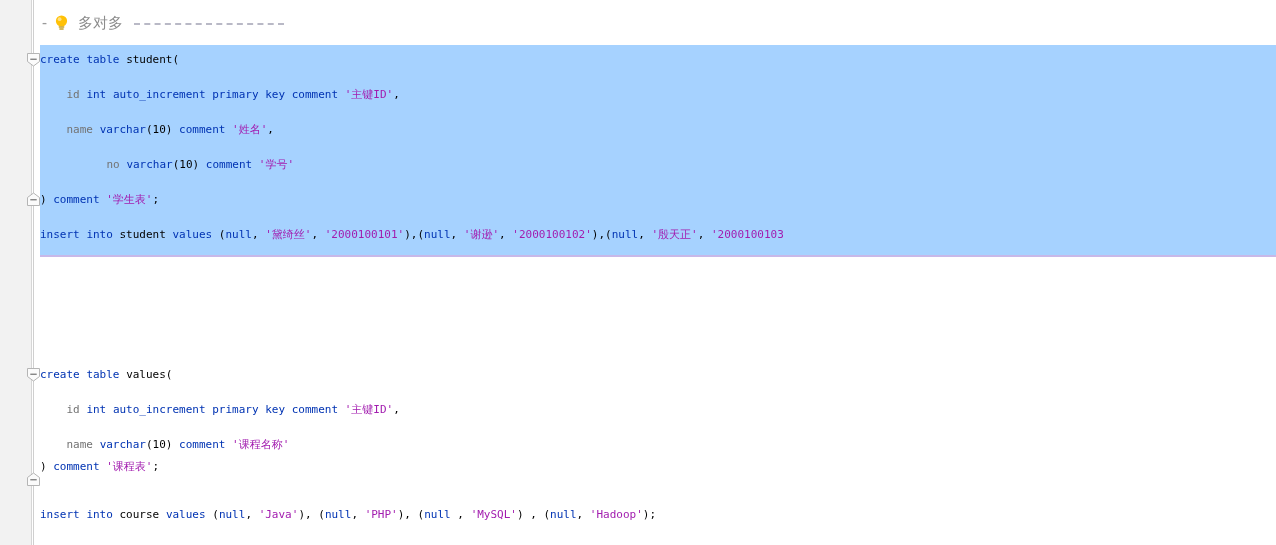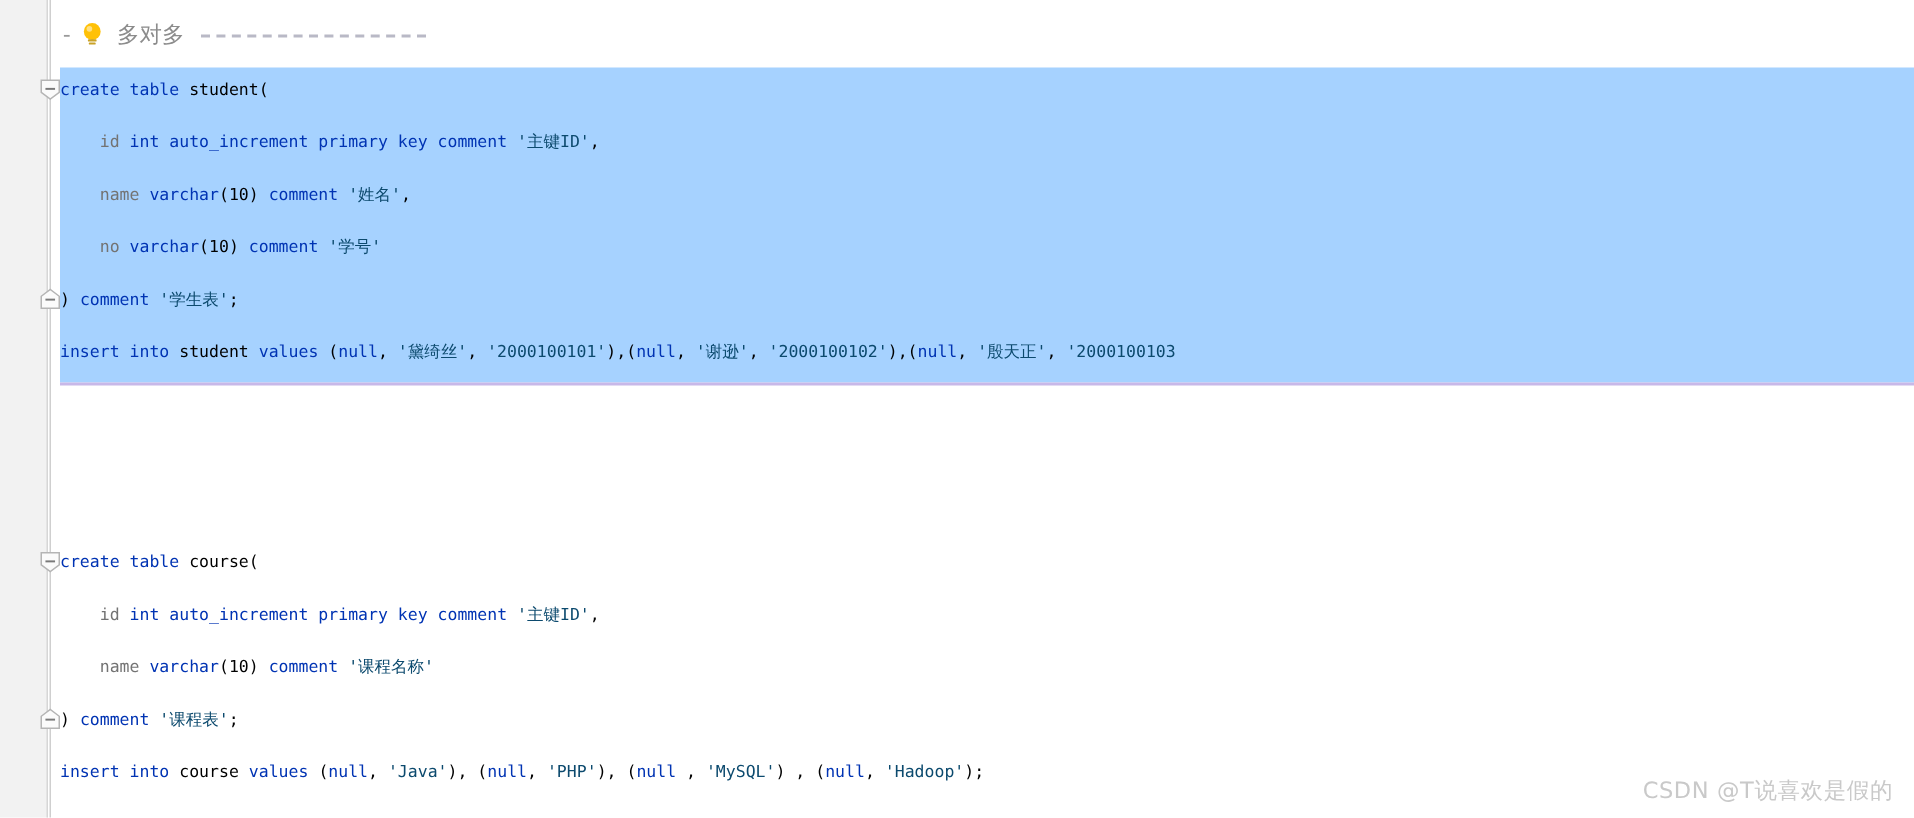--- a/index.html
+++ b/index.html
@@ -79,21 +79,21 @@
     line-height: 26px;
     font-size: 11px;
     white-space: pre;
     letter-spacing: 0px;
     color: #000000;
   }
 
   
   .kw   { color: #0033b3; }       
   .col  { color: #737373; }       
-  .str  { color: #0c4a6e; }       
+  .str  { color: #a21caf; }       
   .num  { color: #000000; }       
   .id   { color: #000000; }       
   .punc { color: #000000; }
 
   
   .annotation {
     position: absolute;
     left: 40px;
     top: 11px;
     height: 24px;
@@ -172,30 +172,30 @@
       </svg>
     </span>
     <span class="ann-text">多对多</span>
     <span class="ann-rule"></span>
   </div>
 
   <div id="lines-host">
       <div class="line" style="top: 47px;"><span class="kw">create</span><span class="punc"> </span><span class="kw">table</span><span class="punc"> </span><span class="id">student(</span></div>
       <div class="line" style="top: 82px;"><span class="punc">    </span><span class="col">id</span><span class="punc"> </span><span class="kw">int</span><span class="punc"> </span><span class="kw">auto_increment</span><span class="punc"> </span><span class="kw">primary</span><span class="punc"> </span><span class="kw">key</span><span class="punc"> </span><span class="kw">comment</span><span class="punc"> </span><span class="str">'主键ID'</span><span class="punc">,</span></div>
       <div class="line" style="top: 117px;"><span class="punc">    </span><span class="col">name</span><span class="punc"> </span><span class="kw">varchar</span><span class="punc">(</span><span class="num">10</span><span class="punc">)</span><span class="punc"> </span><span class="kw">comment</span><span class="punc"> </span><span class="str">'姓名'</span><span class="punc">,</span></div>
-      <div class="line" style="top: 152px;"><span class="punc">    </span><span class="col">no</span><span class="punc"> </span><span class="kw">varchar</span><span class="punc">(</span><span class="num">10</span><span class="punc">)</span><span class="punc"> </span><span class="kw">comment</span><span class="punc"> </span><span class="str">'学号'</span></div>
+      <div class="line" style="top: 152px; margin-left: 40px;"><span class="punc">    </span><span class="col">no</span><span class="punc"> </span><span class="kw">varchar</span><span class="punc">(</span><span class="num">10</span><span class="punc">)</span><span class="punc"> </span><span class="kw">comment</span><span class="punc"> </span><span class="str">'学号'</span></div>
       <div class="line" style="top: 187px;"><span class="punc">)</span><span class="punc"> </span><span class="kw">comment</span><span class="punc"> </span><span class="str">'学生表'</span><span class="punc">;</span></div>
       <div class="line" style="top: 222px;"><span class="kw">insert</span><span class="punc"> </span><span class="kw">into</span><span class="punc"> </span><span class="id">student</span><span class="punc"> </span><span class="kw">values</span><span class="punc"> </span><span class="punc">(</span><span class="kw">null</span><span class="punc">, </span><span class="str">'黛绮丝'</span><span class="punc">, </span><span class="str">'2000100101'</span><span class="punc">),(</span><span class="kw">null</span><span class="punc">, </span><span class="str">'谢逊'</span><span class="punc">, </span><span class="str">'2000100102'</span><span class="punc">),(</span><span class="kw">null</span><span class="punc">, </span><span class="str">'殷天正'</span><span class="punc">, </span><span class="str">'2000100103</span></div>
       <div class="line" style="top: 257px;"></div>
       <div class="line" style="top: 292px;"></div>
       <div class="line" style="top: 327px;"></div>
-      <div class="line" style="top: 362px;"><span class="kw">create</span><span class="punc"> </span><span class="kw">table</span><span class="punc"> </span><span class="id">course(</span></div>
+      <div class="line" style="top: 362px;"><span class="kw">create</span><span class="punc"> </span><span class="kw">table</span><span class="punc"> </span><span class="id">values(</span></div>
       <div class="line" style="top: 397px;"><span class="punc">    </span><span class="col">id</span><span class="punc"> </span><span class="kw">int</span><span class="punc"> </span><span class="kw">auto_increment</span><span class="punc"> </span><span class="kw">primary</span><span class="punc"> </span><span class="kw">key</span><span class="punc"> </span><span class="kw">comment</span><span class="punc"> </span><span class="str">'主键ID'</span><span class="punc">,</span></div>
       <div class="line" style="top: 432px;"><span class="punc">    </span><span class="col">name</span><span class="punc"> </span><span class="kw">varchar</span><span class="punc">(</span><span class="num">10</span><span class="punc">)</span><span class="punc"> </span><span class="kw">comment</span><span class="punc"> </span><span class="str">'课程名称'</span></div>
-      <div class="line" style="top: 467px;"><span class="punc">)</span><span class="punc"> </span><span class="kw">comment</span><span class="punc"> </span><span class="str">'课程表'</span><span class="punc">;</span></div>
+      <div class="line" style="top: 454px;"><span class="punc">)</span><span class="punc"> </span><span class="kw">comment</span><span class="punc"> </span><span class="str">'课程表'</span><span class="punc">;</span></div>
       <div class="line" style="top: 502px;"><span class="kw">insert</span><span class="punc"> </span><span class="kw">into</span><span class="punc"> </span><span class="id">course</span><span class="punc"> </span><span class="kw">values</span><span class="punc"> </span><span class="punc">(</span><span class="kw">null</span><span class="punc">, </span><span class="str">'Java'</span><span class="punc">), (</span><span class="kw">null</span><span class="punc">, </span><span class="str">'PHP'</span><span class="punc">), (</span><span class="kw">null</span><span class="punc"> , </span><span class="str">'MySQL'</span><span class="punc">) , (</span><span class="kw">null</span><span class="punc">, </span><span class="str">'Hadoop'</span><span class="punc">);</span></div>
     </div>
 
   <div id="folds-host">
       <div class="fold" style="top: 52px;">
         <svg width="15" height="15" viewBox="0 0 15 15">
           <path d="M1.5 1.5 H13.5 V9.5 L7.5 14 L1.5 9.5 Z" fill="#fbfbfb" stroke="#b5b5b5" stroke-width="1"></path>
           <rect x="4.3" y="6.6" width="6.4" height="1.3" fill="#7a7a7a"></rect>
         </svg>
       </div>
@@ -212,15 +212,14 @@
         </svg>
       </div>
       <div class="fold" style="top: 472px;">
         <svg width="15" height="15" viewBox="0 0 15 15">
           <path d="M1.5 13.5 H13.5 V5.5 L7.5 1 L1.5 5.5 Z" fill="#fbfbfb" stroke="#b5b5b5" stroke-width="1"></path>
           <rect x="4.3" y="7.1" width="6.4" height="1.3" fill="#7a7a7a"></rect>
         </svg>
       </div>
     </div>
 
-  <div class="watermark">CSDN @T说喜欢是假的</div>
 
 </div>
 
 </body></html>

